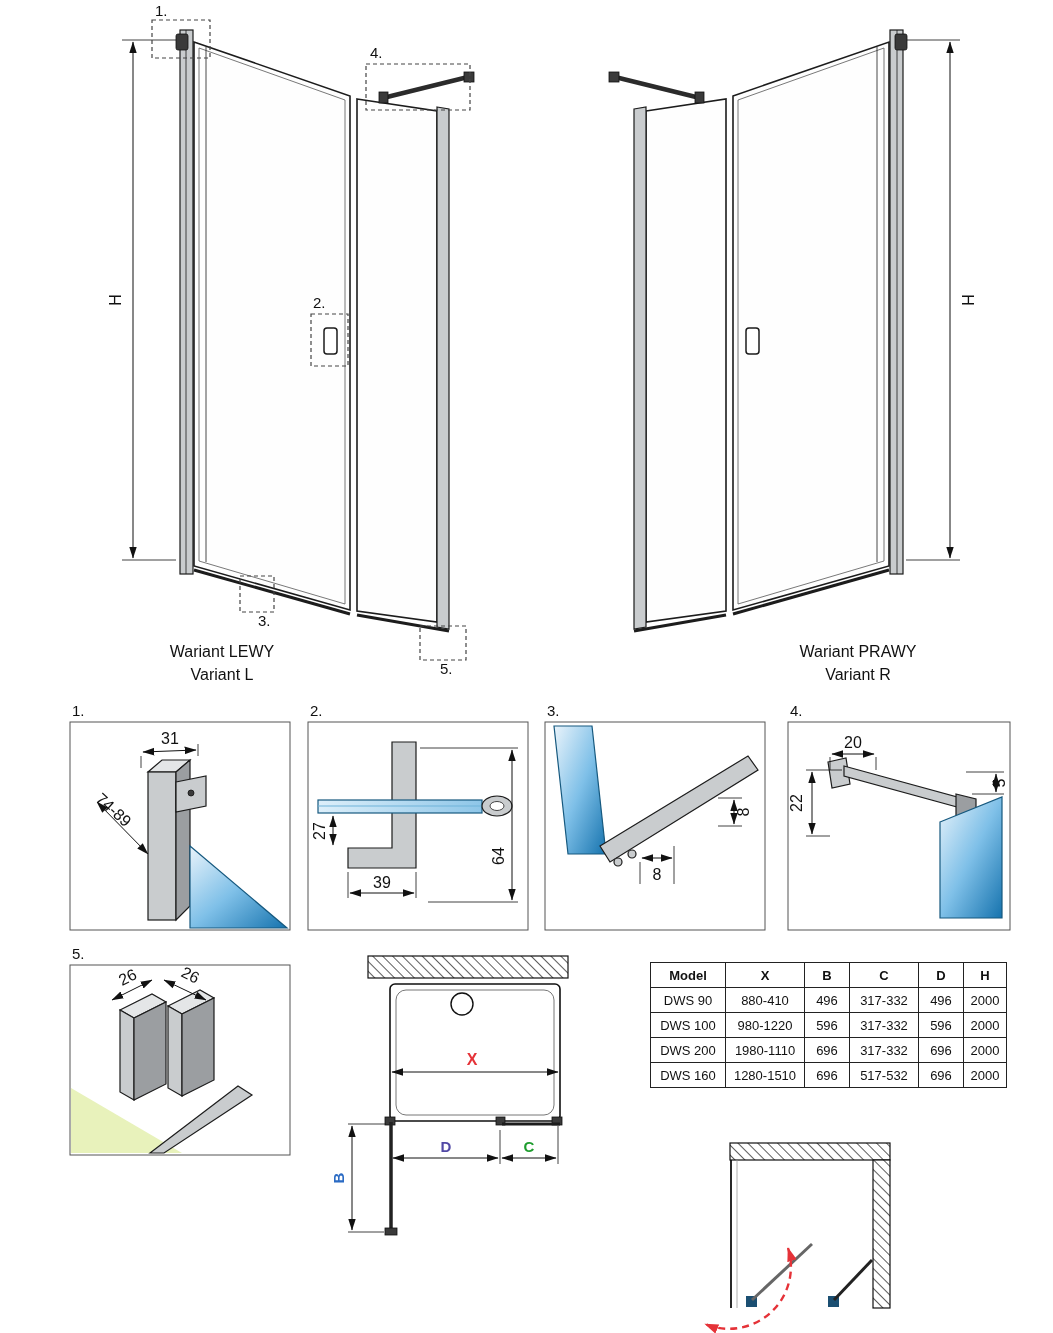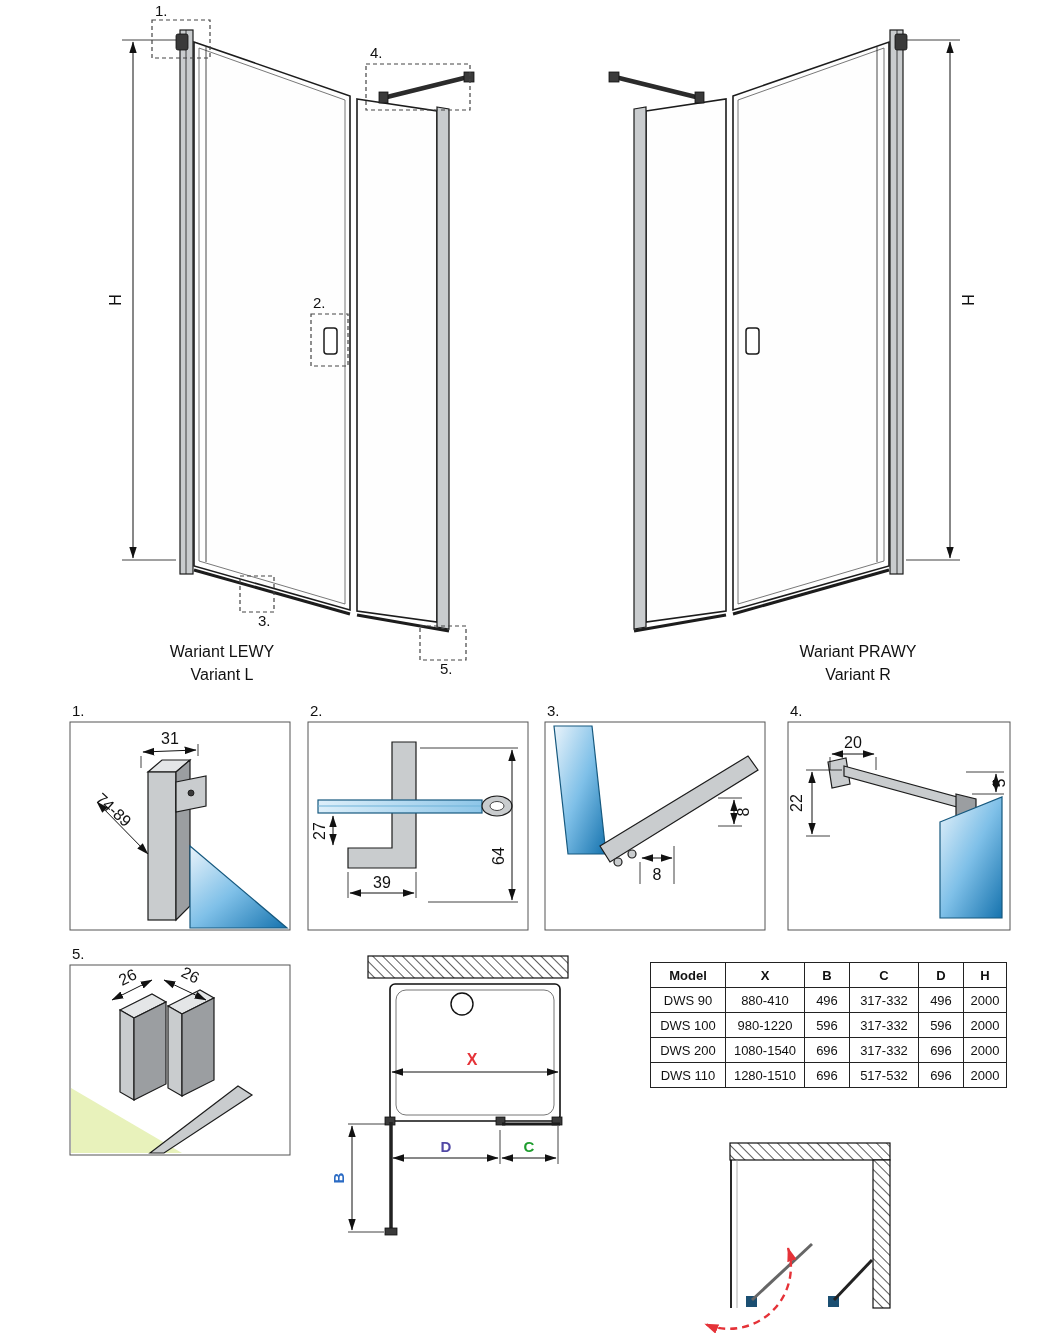--- a/index.html
+++ b/index.html
@@ -313,28 +313,28 @@
     <tr class="highlight">
       <td class="model">DWS 100</td>
       <td>980-1220</td>
       <td>596</td>
       <td>317-332</td>
       <td>596</td>
       <td>2000</td>
     </tr>
     <tr>
       <td class="model">DWS 200</td>
-      <td>1080-1540</td>
+      <td>1980-1110</td>
       <td>696</td>
       <td>317-332</td>
       <td>696</td>
       <td>2000</td>
     </tr>
     <tr>
-      <td class="model">DWS 110</td>
+      <td class="model">DWS 160</td>
       <td>1280-1510</td>
       <td>696</td>
       <td>517-532</td>
       <td>696</td>
       <td>2000</td>
     </tr>
   </tbody>
 </table>
 
 </div>

